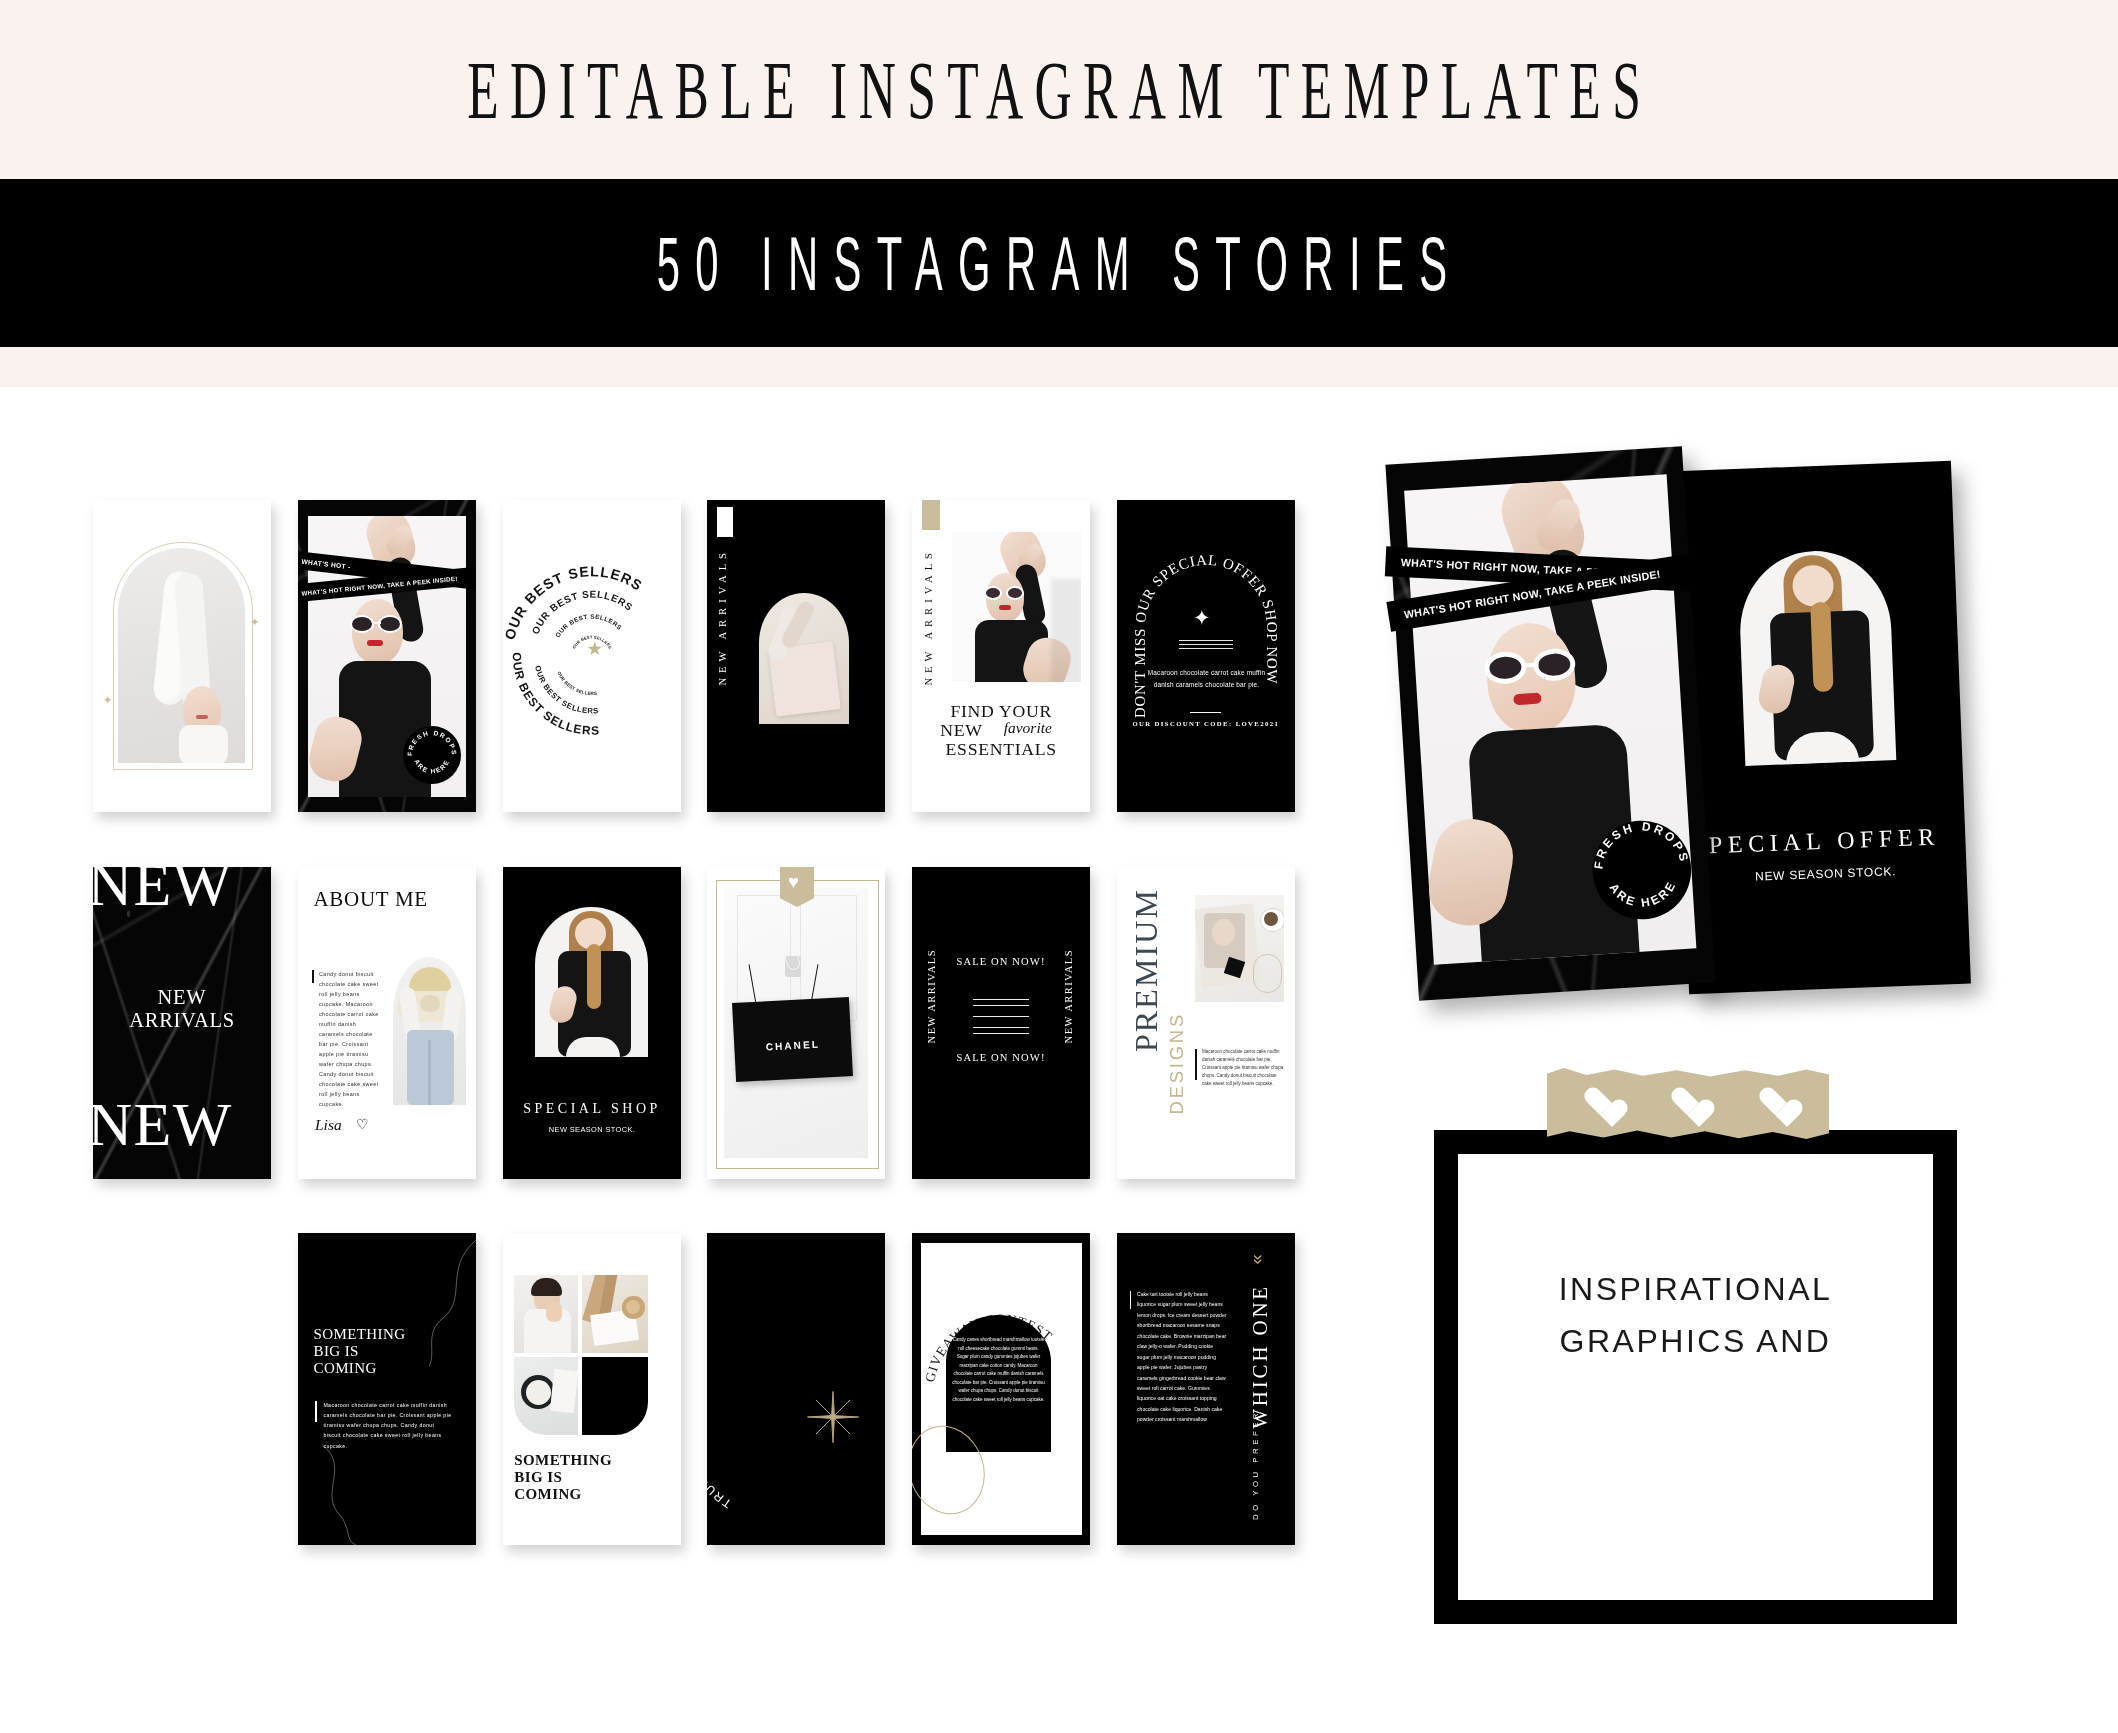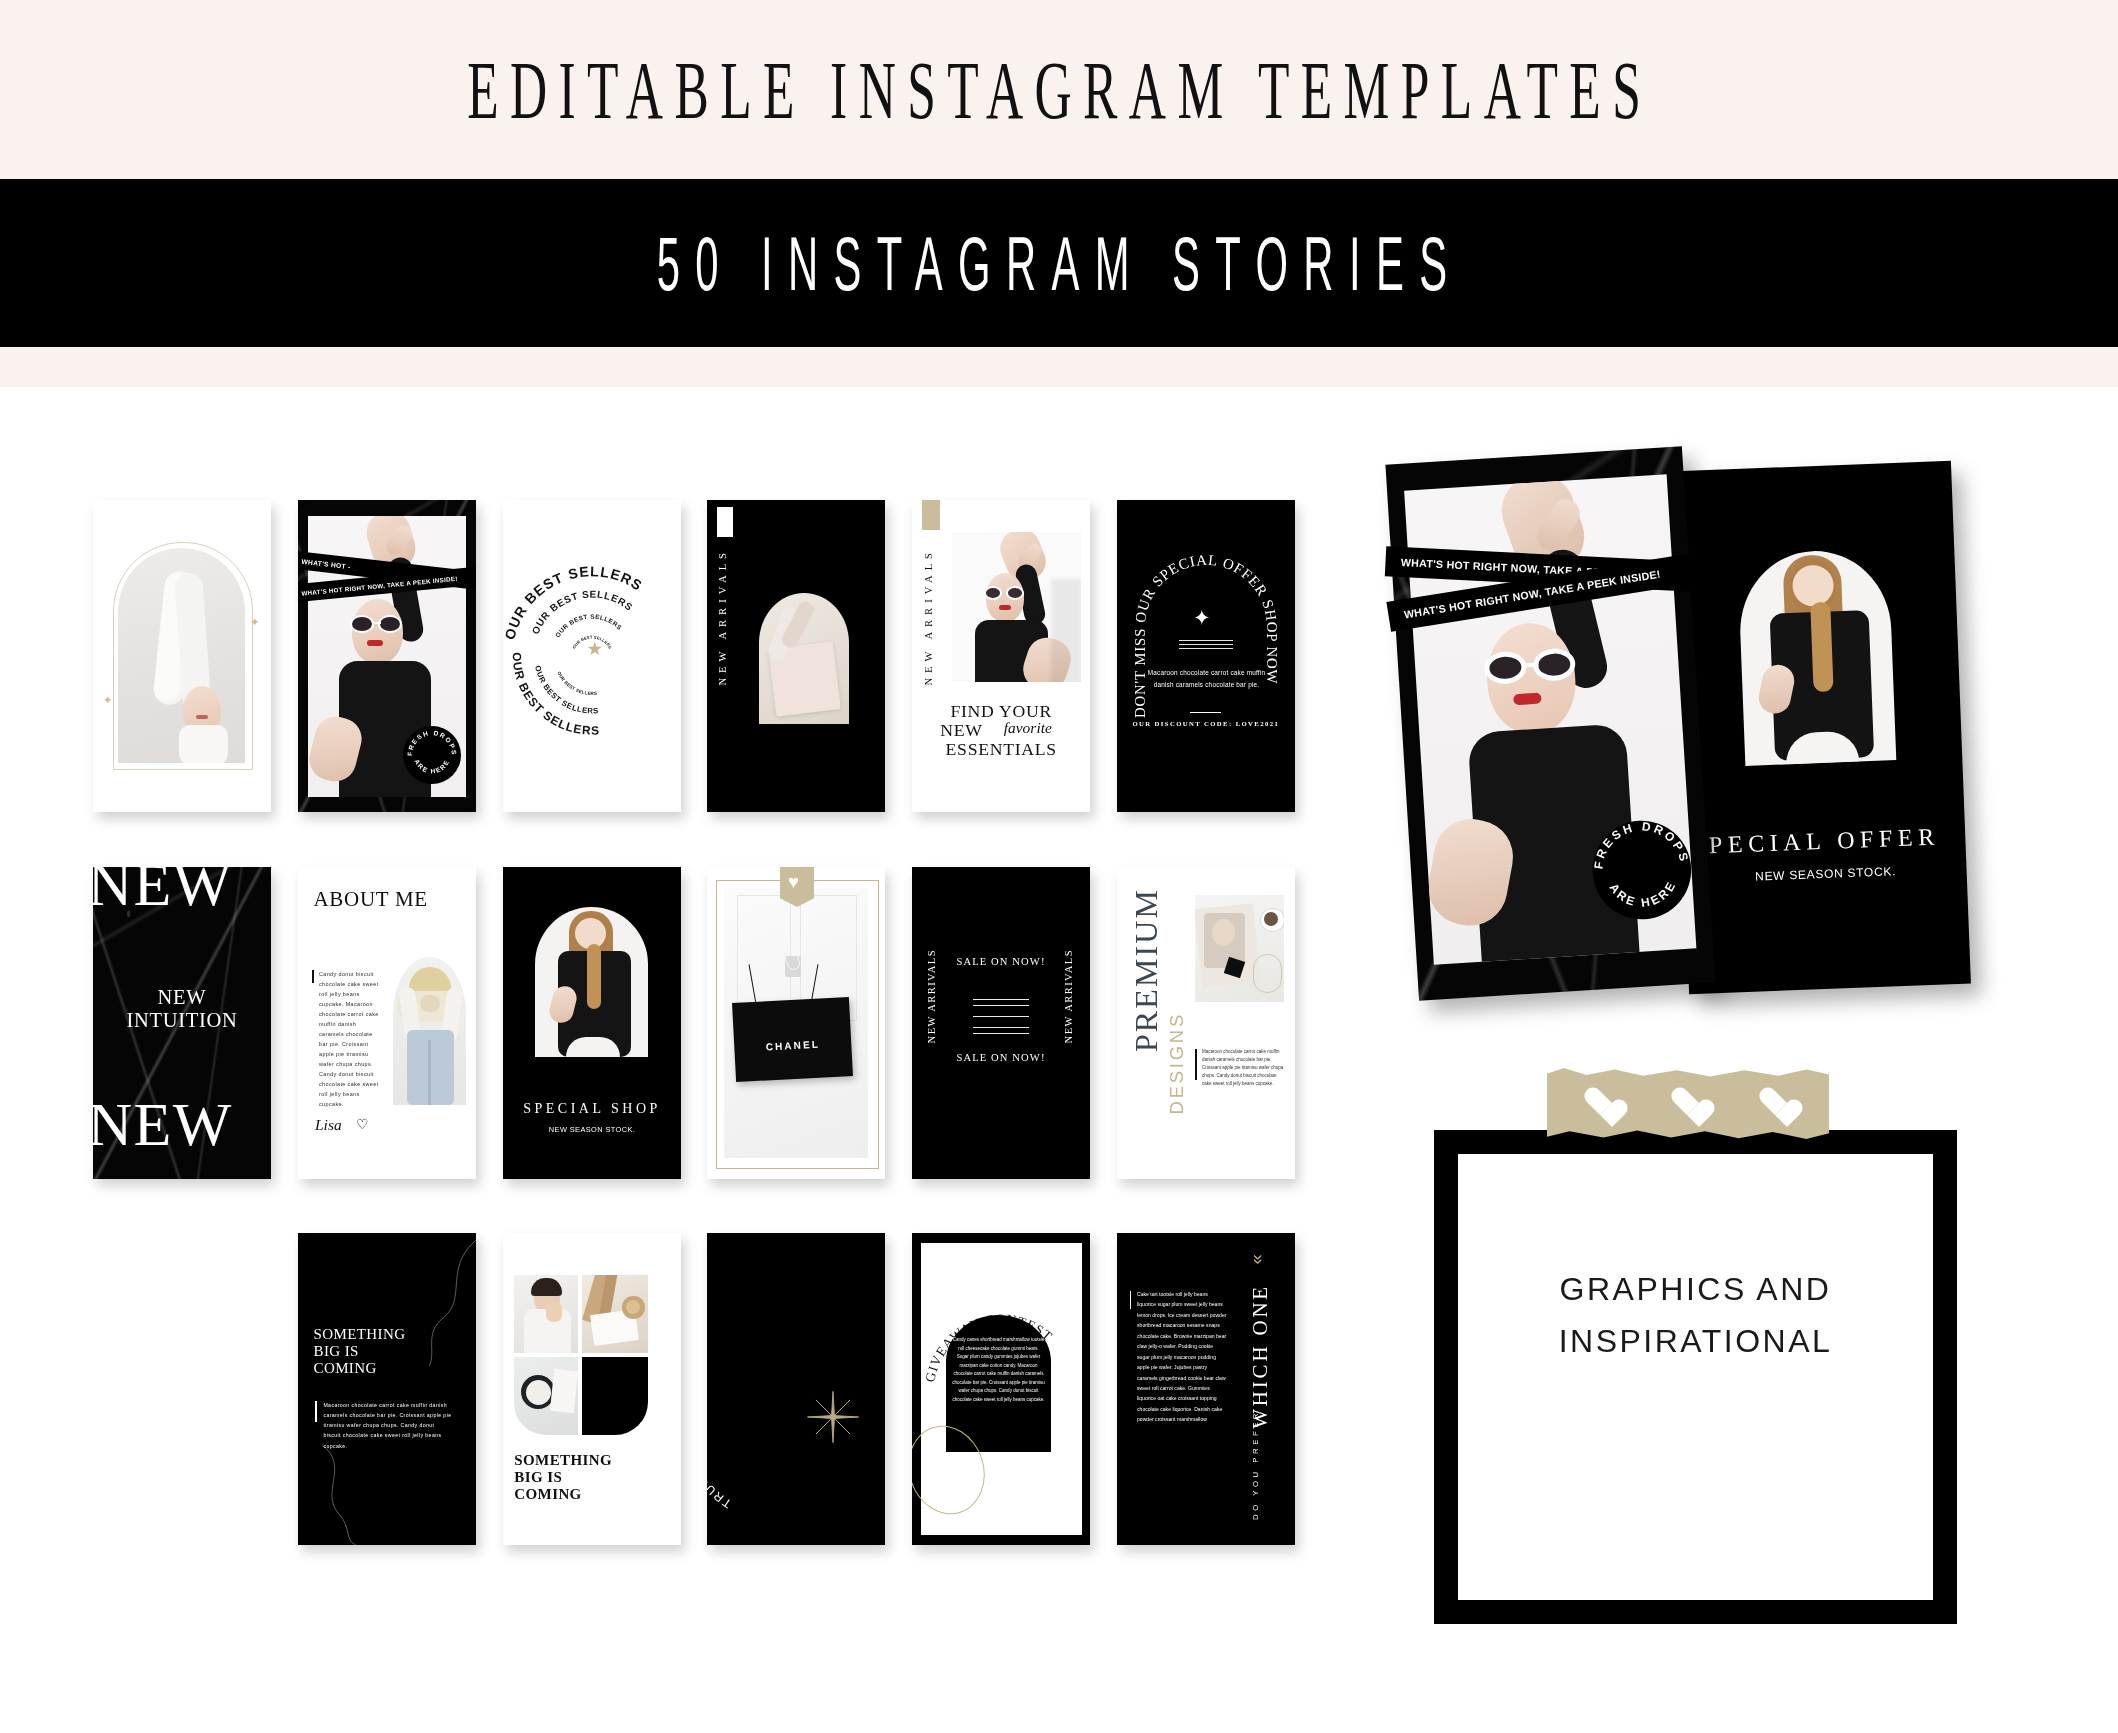--- a/index.html
+++ b/index.html
@@ -301,21 +301,21 @@
        background:repeating-linear-gradient(to bottom,transparent 0 2.1px,#fff 2.1px 2.7px,transparent 2.7px 4.2px);opacity:.9;"></div>
     <div style="position:absolute;left:30px;top:167px;width:119px;text-align:center;color:#fff;font-size:6.4px;line-height:1.85;letter-spacing:0.2px;">Macaroon chocolate carrot cake muffin danish caramels chocolate bar pie.</div>
     <div style="position:absolute;left:73px;top:212px;width:31px;height:0.7px;background:#fff;"></div>
     <div class="serif" style="position:absolute;left:11.3px;top:220px;width:155px;text-align:center;color:#fff;font-size:6.7px;letter-spacing:1.4px;font-weight:700;">OUR DISCOUNT CODE: LOVE2021</div>
   </div>
 
   <div class="card r1 c0 marble">
     <div class="bigNEW" style="left:-5.6px;top:-7px;">NEW</div>
     <div style="position:absolute;left:0;top:119px;width:178px;text-align:center;">
       <div class="serif w" style="font-size:20.5px;letter-spacing:0.7px;line-height:1.1;">NEW</div>
-      <div class="serif w" style="font-size:20.5px;letter-spacing:0.7px;line-height:1.1;">INTUITION</div>
+      <div class="serif w" style="font-size:20.5px;letter-spacing:0.7px;line-height:1.1;">ARRIVALS</div>
     </div>
     <div class="bigNEW" style="left:-5.6px;top:233px;">NEW</div>
   </div>
 
   <div class="card r1 c1">
     <div class="am-title" style="left:15.5px;top:20px;">ABOUT ME</div>
     <div class="am-bar" style="left:14px;top:103px;height:12.7px;"></div>
     <div class="am-body" style="left:21px;top:102px;width:61px;">Candy donut biscuit chocolate cake sweet roll jelly beans cupcake. Macaroon chocolate carrot cake muffin danish caramels chocolate bar pie. Croissant apple pie tiramisu wafer chupa chups. Candy donut biscuit chocolate cake sweet roll jelly beans cupcake.</div>
     <div class="ph arch" style="left:95px;top:90px;width:73px;height:148px;background:linear-gradient(180deg,#f1f1f0,#e6e6e4);">
       <div style="position:absolute;left:15.5px;top:10px;width:42px;height:30px;background:#e0cf9f;border-radius:21px 21px 4.2px 4.2px;"></div>
@@ -508,21 +508,21 @@
       <text font-family="Liberation Sans, sans-serif" font-size="17" font-weight="700" fill="#fff" letter-spacing="4">
         <textPath href="#mbt" startOffset="50%" text-anchor="middle">FRESH DROPS</textPath></text>
       <text font-family="Liberation Sans, sans-serif" font-size="17" font-weight="700" fill="#fff" letter-spacing="4">
         <textPath href="#mbb" startOffset="50%" text-anchor="middle">ARE HERE</textPath></text>
     </svg>
   </div>
 </div>
 
 <div class="cm-outer"></div>
 <div class="cm-text">
+  <div>INSPIRATIONAL</div>
   <div>GRAPHICS AND</div>
-  <div>INSPIRATIONAL</div>
 </div>
 <div class="cm-tape">
   <div class="heart" style="left:37px;top:20px;"></div>
   <div class="heart" style="left:124px;top:20px;"></div>
   <div class="heart" style="left:212px;top:20px;"></div>
 </div>
 
 
 </body></html>

